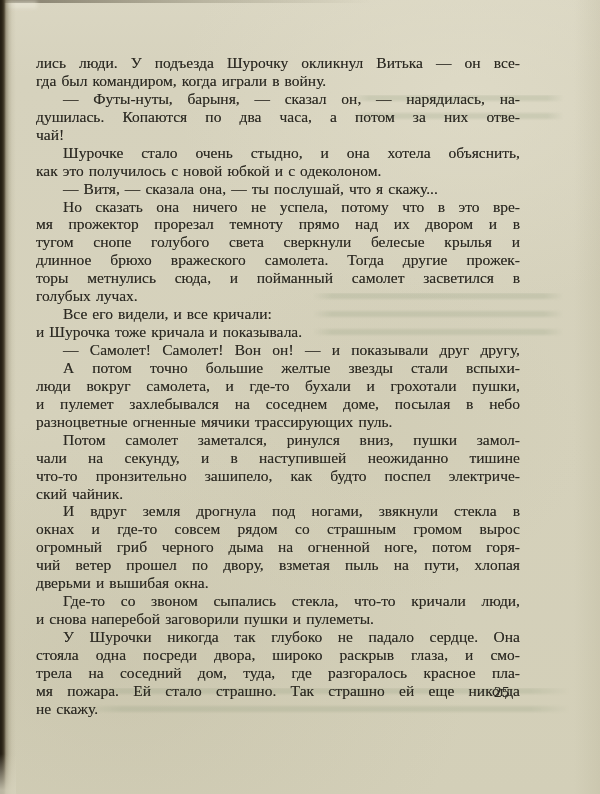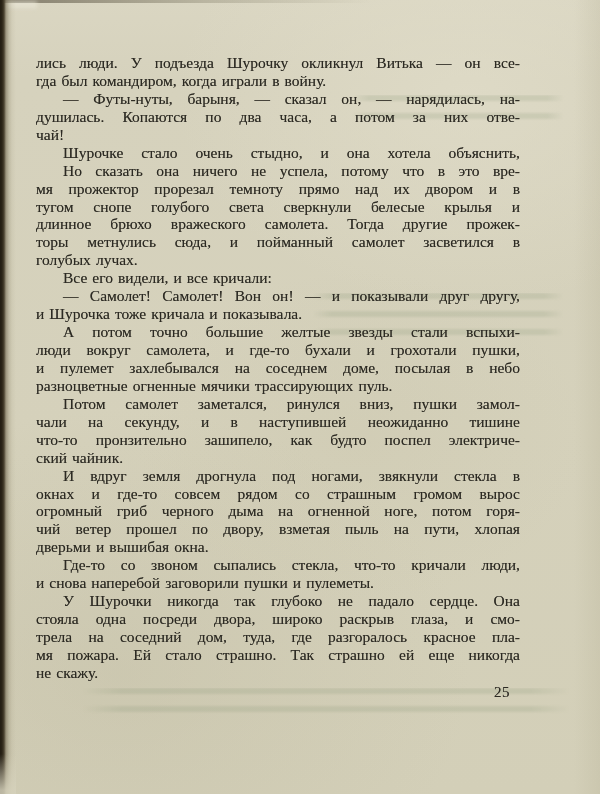--- a/index.html
+++ b/index.html
@@ -124,35 +124,39 @@
         <div class="line">лись люди. У подъезда Шурочку окликнул Витька — он все-</div>
         <div class="line last">гда был командиром, когда играли в войну.</div>
       </div>
       <div class="paragraph">
         <div class="line indent">— Футы-нуты, барыня, — сказал он, — нарядилась, на-</div>
         <div class="line">душилась. Копаются по два часа, а потом за них отве-</div>
         <div class="line last">чай!</div>
       </div>
       <div class="paragraph">
         <div class="line indent">Шурочке стало очень стыдно, и она хотела объяснить,</div>
+        <div class="line last">как это получилось с новой юбкой и с одеколоном.</div>
+      </div>
+      <div class="paragraph">
+        <div class="line indent last">— Витя, — сказала она, — ты послушай, что я скажу...</div>
       </div>
       <div class="paragraph">
         <div class="line indent">Но сказать она ничего не успела, потому что в это вре-</div>
         <div class="line">мя прожектор прорезал темноту прямо над их двором и в</div>
         <div class="line">тугом снопе голубого света сверкнули белесые крылья и</div>
         <div class="line">длинное брюхо вражеского самолета. Тогда другие прожек-</div>
         <div class="line">торы метнулись сюда, и пойманный самолет засветился в</div>
         <div class="line last">голубых лучах.</div>
       </div>
       <div class="paragraph">
         <div class="line indent last">Все его видели, и все кричали:</div>
       </div>
       <div class="paragraph">
+        <div class="line last">и Шурочка тоже кричала и показывала.</div>
         <div class="line indent">— Самолет! Самолет! Вон он! — и показывали друг другу,</div>
-        <div class="line last">и Шурочка тоже кричала и показывала.</div>
       </div>
       <div class="paragraph">
         <div class="line indent">А потом точно большие желтые звезды стали вспыхи-</div>
         <div class="line">люди вокруг самолета, и где-то бухали и грохотали пушки,</div>
         <div class="line">и пулемет захлебывался на соседнем доме, посылая в небо</div>
         <div class="line last">разноцветные огненные мячики трассирующих пуль.</div>
       </div>
       <div class="paragraph">
         <div class="line indent">Потом самолет заметался, ринулся вниз, пушки замол-</div>
         <div class="line">чали на секунду, и в наступившей неожиданно тишине</div>

